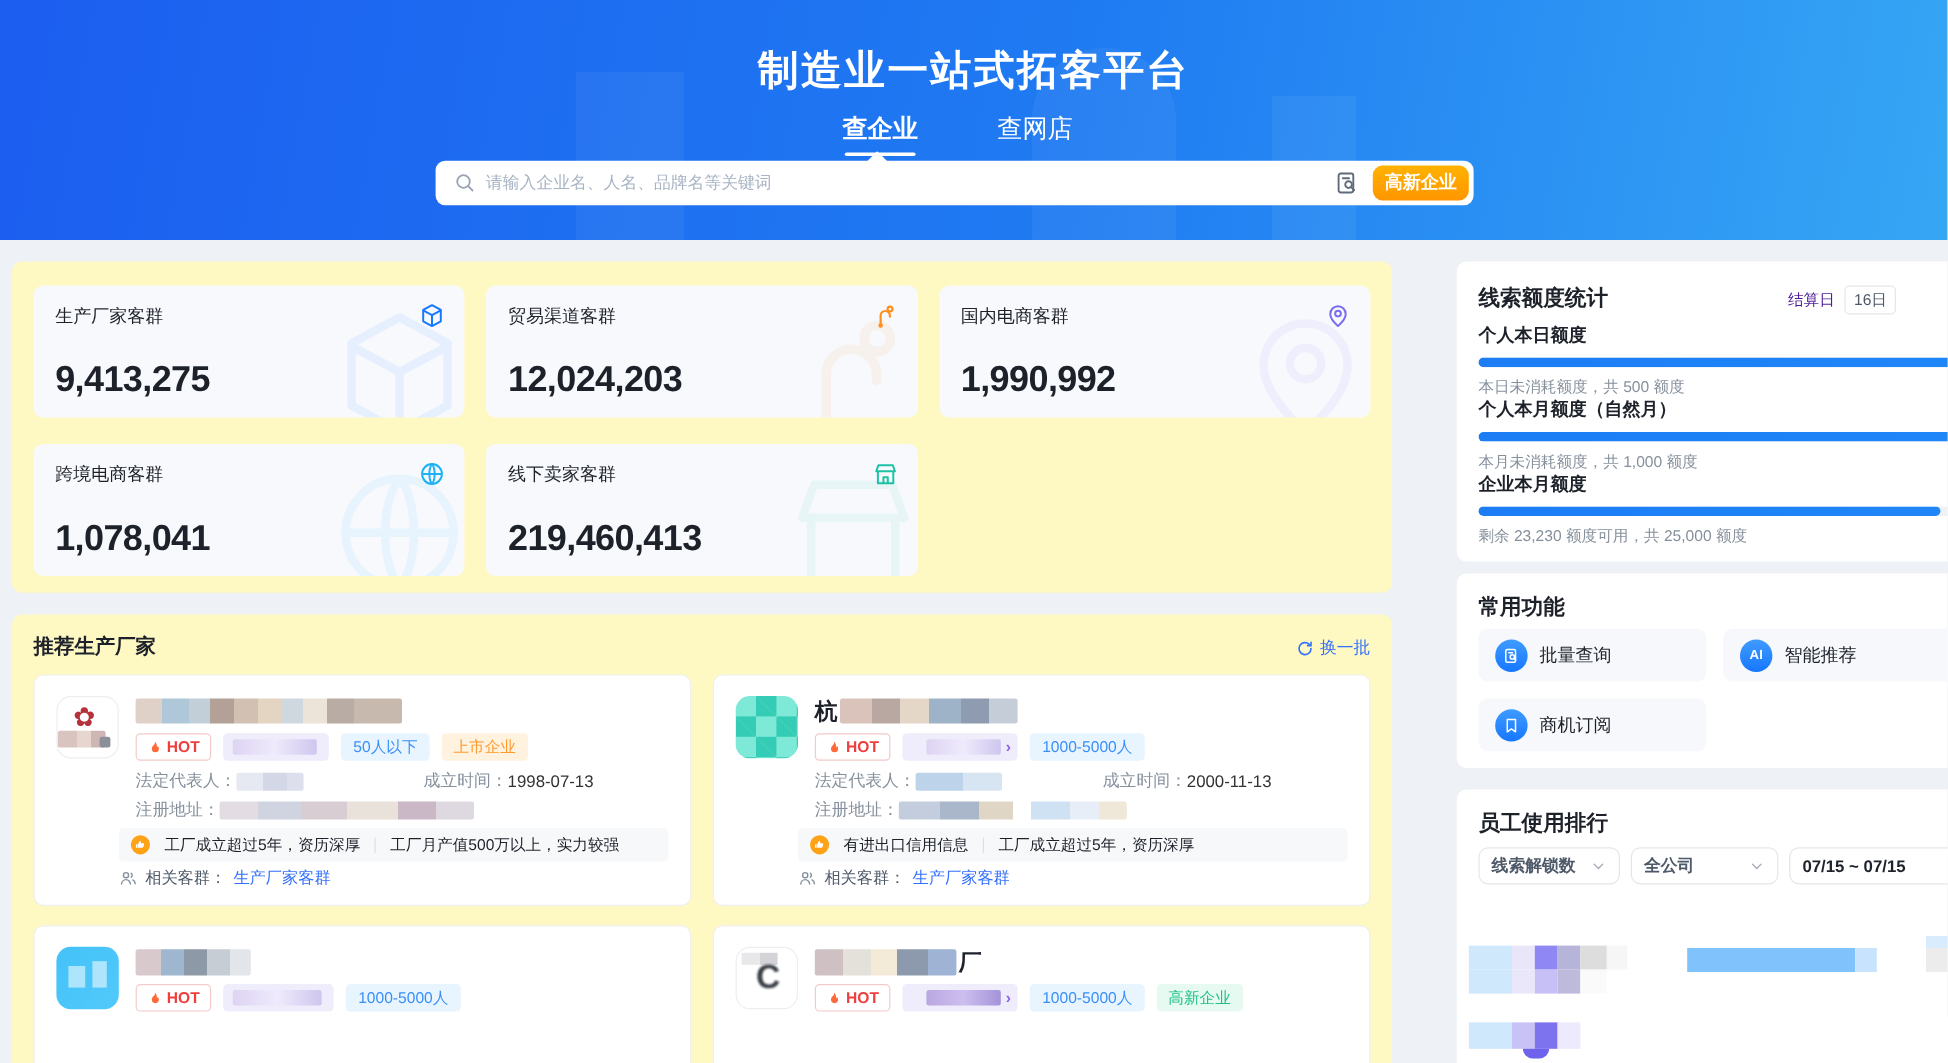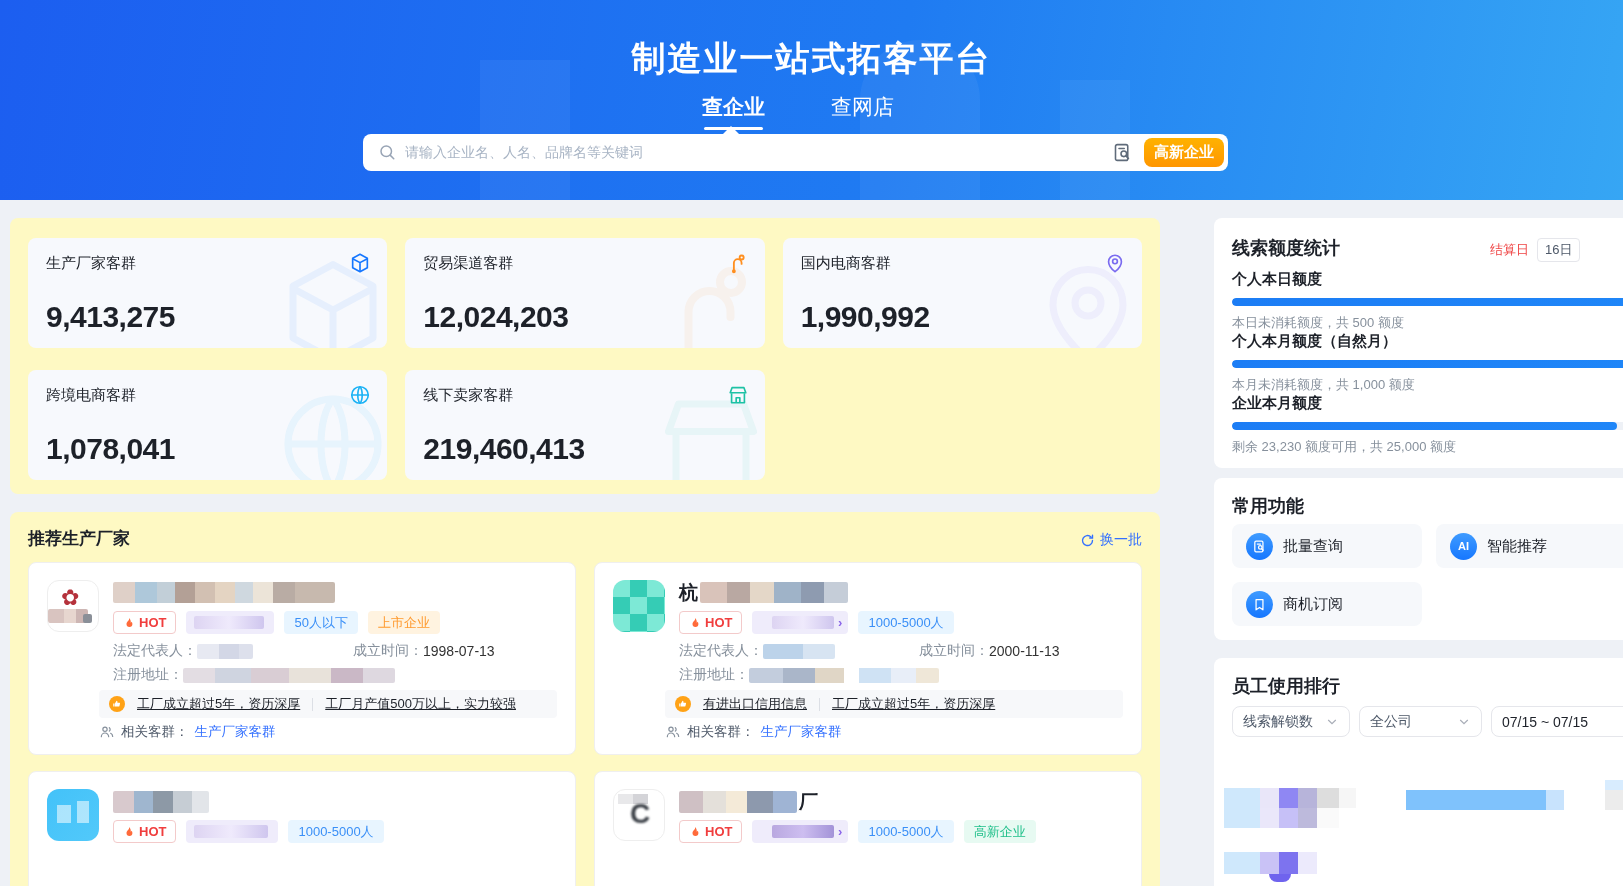--- a/index.html
+++ b/index.html
@@ -51,21 +51,21 @@
   .badge-blur { height:23px; border-radius:4px; background:#efecfb; display:flex; align-items:center; justify-content:flex-end; padding:0 6px; }
   .badge-blur .arrow { color:#8a64e8; font-size:13px; font-weight:bold; }
   .badge-blur .inner { height:13px; border-radius:2px; background:linear-gradient(90deg,#ddd4f2,#efeafc,#cfc6ee); margin-right:4px; }
   .tag { height:23px; padding:0 10px; border-radius:4px; font-size:13px; display:flex; align-items:center; }
   .tag.blue { background:#e8f5ff; color:#3a8ff7; }
   .tag.orange { background:#fff3e0; color:#ff9a2e; }
   .tag.green { background:#e7faf2; color:#21c08b; }
   .info-row { position:absolute; left:84px; font-size:14px; color:#86909c; display:flex; align-items:center; }
   .info-row .grp { display:flex; align-items:center; width:240px; }
   .info-val { color:#333; }
-  .hl-bar { position:absolute; left:70px; right:18px; height:28px; background:#f7f8fa; border-radius:4px; display:flex; align-items:center; gap:12px; padding:0 10px;text-decoration:underline; }
+  .hl-bar { position:absolute; left:70px; right:18px; height:28px; background:#f7f8fa; border-radius:4px; display:flex; align-items:center; gap:12px; padding:0 10px; }
   .hl-bar .thumb { width:16px; height:16px; border-radius:50%; background:#ffa216; display:flex; align-items:center; justify-content:center; flex:none; }
   .hl-bar .thumb svg { width:10px; height:10px; color:#fff; }
   .hl-text { font-size:13px; color:#1d2129; }
   .hl-sep { width:1px; height:13px; background:#dcdfe5; }
   .rel-row { position:absolute; left:70px; top:160px; display:flex; align-items:center; gap:6px; font-size:13.5px; }
   .rel-row .ppl { width:16px; height:16px; color:#86909c; }
   .rel-label { color:#4e5969; }
   .rel-link { color:#3370ff; cursor:pointer; }
 
   
@@ -92,40 +92,40 @@
   .logo3 .g2 { left:30px; top:12px; width:12px; height:22px; }
   .logo4 { background:#fff; position:relative; }
   .logo4 .letter { position:absolute; left:16px; top:8px; font-size:28px; font-weight:bold; color:#3a3f46; filter:blur(1px); }
   .logo4 .strip { position:absolute; left:4px; top:4px; width:30px; height:10px; background:linear-gradient(90deg,#e8e8ea 0 50%,#d4d4d8 50% 100%); }
 
   
   .side-card { position:absolute; left:1214px; width:450px; background:#fff; border-radius:8px; }
   #card-quota { top:218px; height:250px; padding:18px; }
   .side-title { font-size:18px; font-weight:bold; color:#1d2129; }
   .settle { position:absolute; left:276px; top:20px; display:flex; align-items:center; gap:8px; }
-  .settle-label { font-size:13px; color:#ef4444; }
+  .settle-label { font-size:13px; color:#4c1d95; }
   .settle-badge { font-size:13px; color:#4e5969; border:1px solid #e5e6eb; border-radius:4px; padding:2px 7px; background:#fff; }
   .quota-item { position:absolute; left:18px; right:18px; }
   .quota-name { font-size:15px; font-weight:bold; color:#1d2129; margin-bottom:9px; }
   .quota-bar { height:8px; border-radius:4px; background:#eef1f6; overflow:hidden; }
   .quota-fill { height:8px; border-radius:4px; background:linear-gradient(90deg,#1c7df5,#1f86f8); }
   .w100{width:100%} .w93{width:93%}
   .quota-cap { font-size:13px; color:#86909c; margin-top:8px; }
 
   #card-func { top:478px; height:162px; padding:16px 18px; }
   .func-grid { position:absolute; left:18px; top:46px; display:grid; grid-template-columns:190px 240px; gap:14px; }
   .func-btn { height:44px; background:#f6f8fb; border-radius:8px; display:flex; align-items:center; gap:10px; padding:0 14px; cursor:pointer; }
   .func-ic { width:27px; height:27px; border-radius:50%; background:linear-gradient(180deg,#3f9bff,#1677ff); display:flex; align-items:center; justify-content:center; flex:none; }
   .func-ic svg { width:15px; height:15px; }
   .func-ic .ai { color:#fff; font-size:11px; font-weight:bold; }
   .func-label { font-size:15px; color:#1d2129; }
 
   #card-rank { top:658px; height:300px; padding:16px 18px; }
   .filters { position:absolute; left:18px; top:48px; display:flex; gap:9px; }
-  .filter { height:31px; border:1px solid #e5e6eb; border-radius:8px; display:flex; align-items:center; justify-content:space-between; padding:0 10px; font-size:14px; color:#4e5969; background:#fff; cursor:pointer; }
+  .filter { height:31px; border:1px solid #e5e6eb; border-radius:8px; display:flex; align-items:center; justify-content:space-between; padding:0 10px; font-size:14px; color:#4e5969; background:#fff; cursor:pointer;font-weight:bold; }
   .f1{width:118px} .f2{width:123px} .f3{width:152px; color:#1d2129;}
   .filter svg { width:14px; height:14px; color:#a9aeb8; flex:none; }
 
   
   .rk { position:absolute; }
 </style>
 </head>
 <body>
 
 <div id="header">

